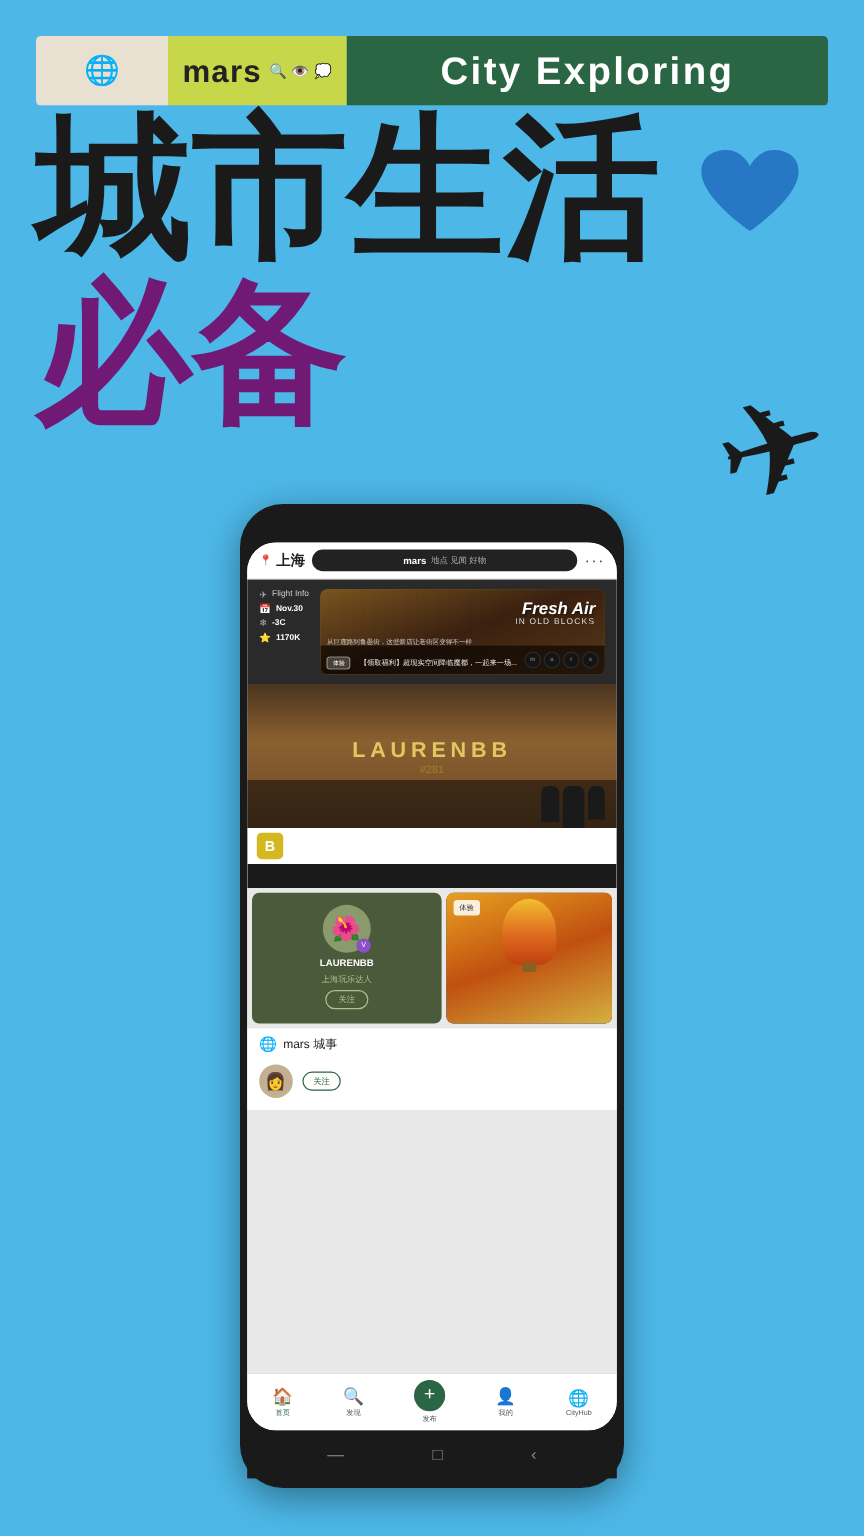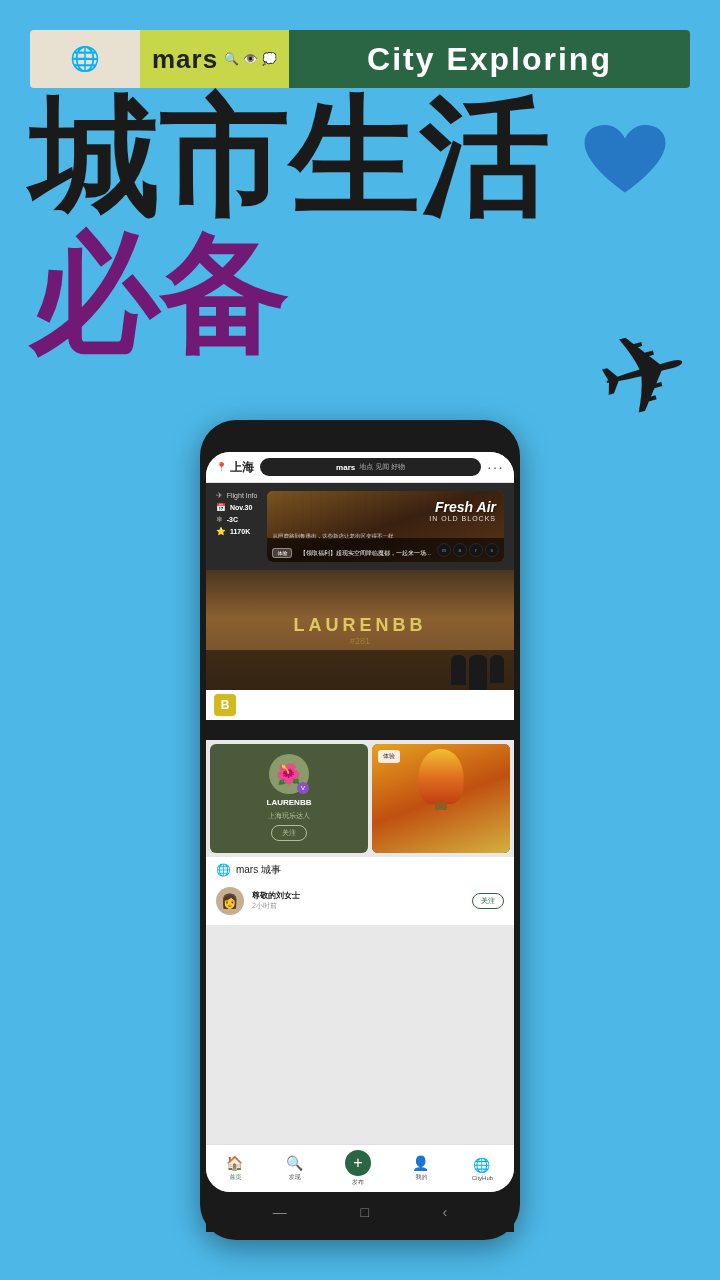--- a/index.html
+++ b/index.html
@@ -676,24 +676,20 @@
         </div>
       </div>
 
       <div class="mars-news">
         <div class="mars-news-header">
           <span class="mars-globe">🌐</span>
           <span class="mars-news-title">mars 城事</span>
         </div>
         <div class="news-item">
           <div class="news-avatar">👩</div>
-          <div class="news-content">
-            <div class="news-name">尊敬的刘女士</div>
-            <div class="news-time">2小时前</div>
-          </div>
           <button class="follow-btn-small">关注</button>
         </div>
       </div>
 
     </div>
 
     <div class="phone-bottom-nav">
       <div class="nav-item">
         <span class="nav-icon active">🏠</span>
         <span class="nav-label active">首页</span>

